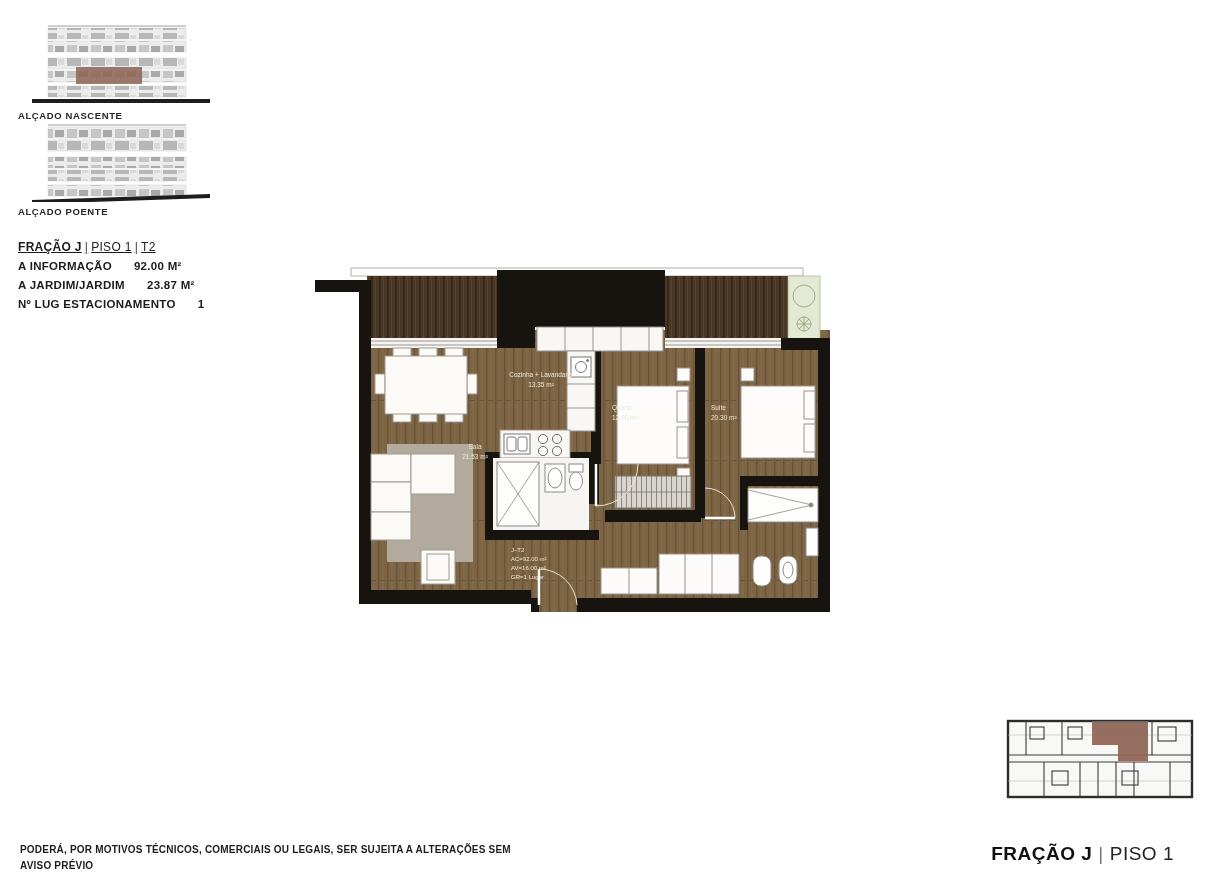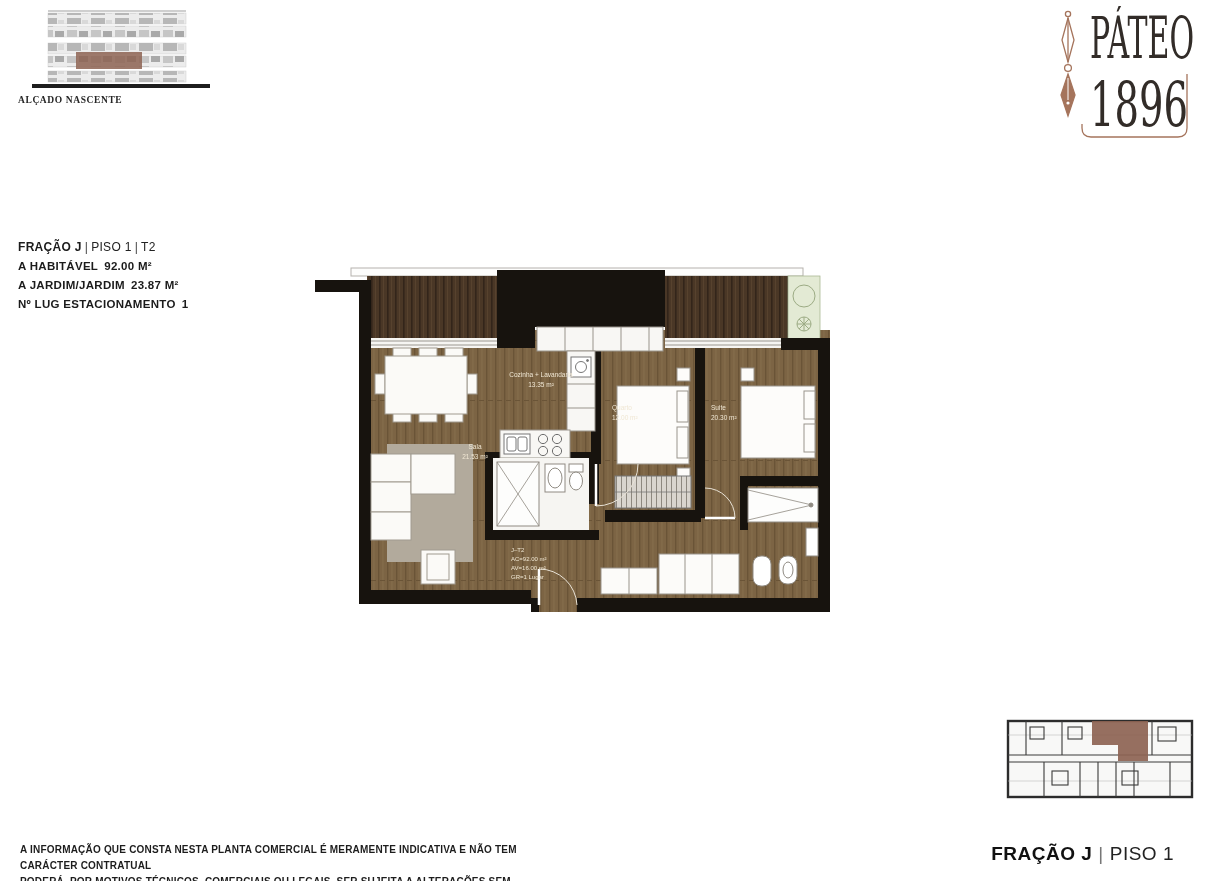--- a/index.html
+++ b/index.html
@@ -3,40 +3,40 @@
 <meta charset="utf-8">
 <style>
   html,body{margin:0;padding:0;background:#fff;}
   .page{position:relative;width:1210px;height:881px;background:#fff;overflow:hidden;
         font-family:"Liberation Sans",sans-serif;color:#1b1b1b;}
   .abs{position:absolute;}
   
   .elev-label{font-size:9.5px;font-weight:bold;letter-spacing:.6px;color:#262626;}
   
   .unit-info{left:18px;top:238px;line-height:19px;font-size:11.5px;letter-spacing:.3px;}
-  .unit-info .t{font-size:12px;}
+  .unit-info .t{font-size:12px;text-decoration:underline;}
   .b{font-weight:bold;}
   .sep{color:#444;font-weight:normal;padding:0 3px;}
   .light{font-weight:normal;color:#222;}
   .stat{font-weight:bold;}
-  .stat .v{margin-left:6px;}
+  .stat .v{margin-left:22px;}
   
   .disclaimer{left:20px;top:842px;width:520px;font-size:10px;font-weight:bold;
               line-height:16px;letter-spacing:.2px;color:#1d1d1d;}
   .foot-frac{right:36px;top:843px;font-size:19px;letter-spacing:.5px;color:#111;}
   .foot-frac .sep{color:#777;font-weight:300;padding:0 6px;}
   svg text{font-family:"Liberation Sans",sans-serif;}
   .logo-svg text{font-family:"DejaVu Serif",serif;}
 </style>
 </head>
 <body>
 
 <div class="page">
 
-  <div class="abs" style="left:18px;top:5px;width:210px;font-family:Liberation Serif, serif;">
+  <div class="abs" style="left:18px;top:20px;width:210px;">
     <svg width="200" height="86" viewBox="0 0 200 86">
       <defs>
         <pattern id="winA" width="24" height="12" patternUnits="userSpaceOnUse">
           <rect x="1" y="1" width="14" height="9" fill="#b7b7b7"></rect>
           <rect x="16" y="3" width="6" height="6" fill="#d9d9d9"></rect>
         </pattern>
         <pattern id="winB" width="24" height="12" patternUnits="userSpaceOnUse">
           <rect x="1" y="1" width="10" height="9" fill="#c6c6c6"></rect>
           <rect x="13" y="2" width="9" height="7" fill="#a9a9a9"></rect>
         </pattern>
@@ -53,52 +53,55 @@
         <rect x="30" y="51" width="138" height="11" fill="url(#winB)"></rect>
         <rect x="30" y="66" width="138" height="11" fill="#ececec" stroke="#cfcfcf" stroke-width=".5"></rect>
         <rect x="30" y="66" width="138" height="11" fill="url(#winA)"></rect>
       </g>
       <rect x="58" y="47" width="66" height="17" fill="#8d6352" opacity=".85"></rect>
       <rect x="14" y="79" width="178" height="4" fill="#1d1d1d"></rect>
     </svg>
     <div class="elev-label">ALÇADO NASCENTE</div>
   </div>
 
+  <div class="abs" style="left:18px;top:116px;width:210px;">
+    <svg width="200" height="86" viewBox="0 0 200 86">
+      <rect x="30" y="8" width="138" height="2" fill="#cfcfcf"></rect>
+      <g>
+        <rect x="30" y="11" width="138" height="11" fill="#ececec" stroke="#cfcfcf" stroke-width=".5"></rect>
+        <rect x="30" y="11" width="138" height="11" fill="url(#winB)"></rect>
+        <rect x="30" y="24" width="138" height="11" fill="#ececec" stroke="#cfcfcf" stroke-width=".5"></rect>
+        <rect x="30" y="24" width="138" height="11" fill="url(#winA)"></rect>
+        <rect x="30" y="41" width="138" height="11" fill="#ececec" stroke="#cfcfcf" stroke-width=".5"></rect>
+        <rect x="30" y="41" width="138" height="11" fill="url(#winB)"></rect>
+        <rect x="30" y="54" width="138" height="11" fill="#ececec" stroke="#cfcfcf" stroke-width=".5"></rect>
+        <rect x="30" y="54" width="138" height="11" fill="url(#winA)"></rect>
+        <rect x="30" y="69" width="138" height="11" fill="#ececec" stroke="#cfcfcf" stroke-width=".5"></rect>
+        <rect x="30" y="69" width="138" height="11" fill="url(#winB)"></rect>
+      </g>
+      <polygon points="14,84 192,78 192,82 14,88" fill="#1d1d1d"></polygon>
+    </svg>
+    <div class="elev-label">ALÇADO POENTE</div>
+  </div>
 
   <div class="abs unit-info">
     <div class="t">
       <span class="b">FRAÇÃO J</span><span class="sep">|</span><span class="light">PISO 1</span><span class="sep">|</span><span class="light">T2</span>
     </div>
     <div class="stat">
-      <span>A HABITÁVEL</span><span class="v">92.00 M²</span>
+      <span>A INFORMAÇÃO</span><span class="v">92.00 M²</span>
     </div>
     <div class="stat">
       <span>A JARDIM/JARDIM</span><span class="v">23.87 M²</span>
     </div>
     <div class="stat">
       <span>Nº LUG ESTACIONAMENTO</span><span class="v">1</span>
     </div>
   </div>
 
-  <div class="abs" style="left:1050px;top:6px;">
-    <svg class="logo-svg" width="150" height="145" viewBox="0 0 150 145">
-      <g stroke="#a5745c" fill="none" stroke-width="1.3">
-        <circle cx="18" cy="8" r="2.6"></circle>
-        <path d="M18,12 L24,34 L18,56 L12,34 Z"></path>
-        <line x1="18" y1="12" x2="18" y2="56"></line>
-        <circle cx="18" cy="62" r="3.4"></circle>
-        <path d="M18,68 L25,89 L18,110 L11,89 Z" fill="#a5745c"></path>
-        <line x1="18" y1="72" x2="18" y2="94" stroke="#fff" stroke-width="1"></line>
-        <circle cx="18" cy="97" r="1.6" fill="#fff" stroke="none"></circle>
-      </g>
-      <path d="M32,118 L32,122 Q32,131 41,131 L128,131 Q137,131 137,122 L137,68" stroke="#a5745c" stroke-width="1.3" fill="none"></path>
-      <text x="40" y="52" font-size="58" textLength="104" lengthAdjust="spacingAndGlyphs" fill="#322c28">PÁTEO</text>
-      <text x="40" y="120" font-size="62" textLength="98" lengthAdjust="spacingAndGlyphs" fill="#322c28">1896</text>
-    </svg>
-  </div>
 
   <div class="abs" style="left:315px;top:262px;">
   <svg width="520" height="350" viewBox="0 0 520 350">
     <defs>
       <pattern id="wood" width="9" height="60" patternUnits="userSpaceOnUse">
         <rect width="9" height="60" fill="#7c6444"></rect>
         <rect x="0" width="1.4" height="60" fill="#6a5437"></rect>
         <rect x="4.5" width="0.9" height="60" fill="#87704d"></rect>
         <rect x="2" y="18" width="5" height="1" fill="#6a5437"></rect>
       </pattern>
@@ -324,21 +327,20 @@
         <rect x="68" y="22" width="14" height="12" fill="none"></rect>
         <rect x="52" y="66" width="16" height="14" fill="none"></rect>
         <rect x="122" y="66" width="16" height="14" fill="none"></rect>
         <rect x="158" y="22" width="18" height="14" fill="none"></rect>
       </g>
       <polygon points="92,16 148,16 148,56 118,56 118,40 92,40" fill="#8d6352" opacity=".92"></polygon>
     </svg>
   </div>
 
   <div class="abs disclaimer">
-    <div>A INFORMAÇÃO QUE CONSTA NESTA PLANTA COMERCIAL É MERAMENTE INDICATIVA E NÃO TEM CARÁCTER CONTRATUAL</div>
     <div>PODERÁ, POR MOTIVOS TÉCNICOS, COMERCIAIS OU LEGAIS, SER SUJEITA A ALTERAÇÕES SEM AVISO PRÉVIO</div>
   </div>
 
   <div class="abs foot-frac">
     <span class="b">FRAÇÃO J</span><span class="sep">|</span><span class="light">PISO 1</span>
   </div>
 
 </div>
 
 </body></html>

